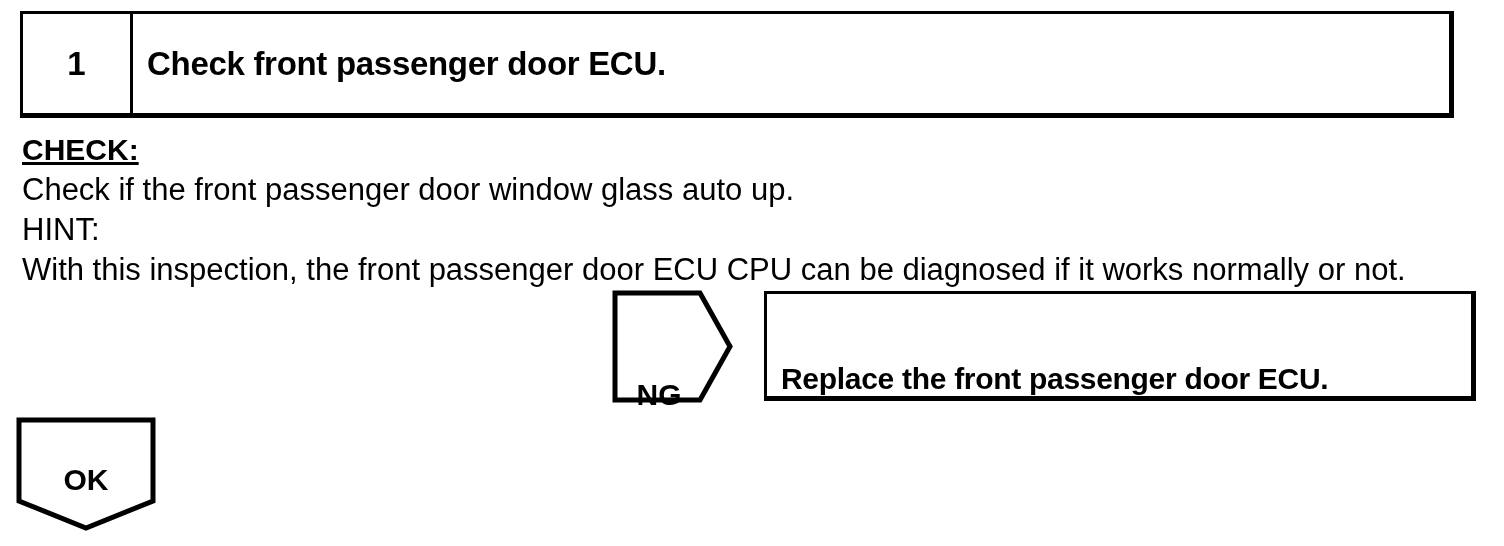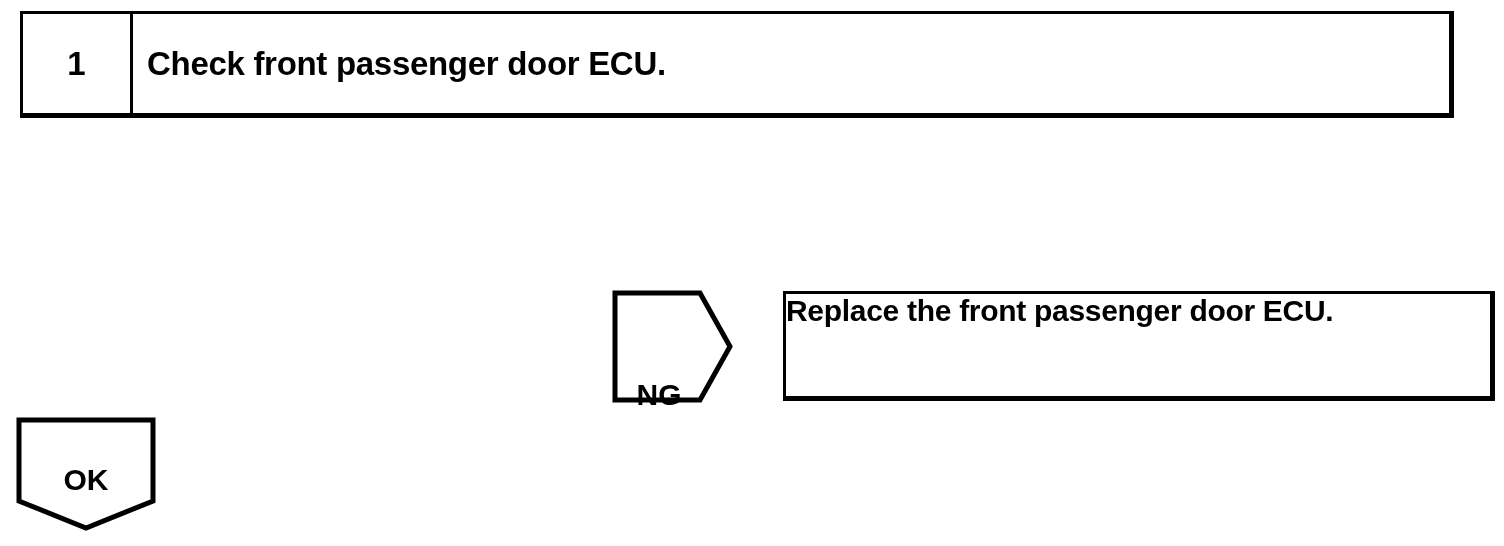--- a/index.html
+++ b/index.html
@@ -83,30 +83,31 @@
     align-items: center;
     justify-content: center;
     font-weight: 700;
     font-size: 30px;
     margin-top: 48px;
   }
 
   
   .ng-action-box {
     position: absolute;
-    left: 783px;
+    left: 764px;
     top: 291px;
     width: 712px;
     height: 110px;
     box-sizing: border-box;
     border: 3px solid #000;
     border-right-width: 5px;
     border-bottom-width: 5px;
     display: flex;
-    align-items: flex-start;
+    align-items: flex-end;
+    padding-left: 14px;
     font-weight: 700;
     font-size: 30px;
     letter-spacing: -0.3px;
     white-space: nowrap;
     background: #fff;
   }
 
   
   .ok-shape {
     position: absolute;
@@ -137,20 +138,26 @@
 </head>
 <body>
 
 <div class="page">
 
   <div class="step-header">
     <div class="step-number-cell">1</div>
     <div class="step-title-cell">Check front passenger door ECU.</div>
   </div>
 
+  <div class="check-block">
+    <div class="check-heading">CHECK:</div>
+    <div class="check-line">Check if the front passenger door window glass auto up.</div>
+    <div class="check-line">HINT:</div>
+    <div class="check-line">With this inspection, the front passenger door ECU CPU can be diagnosed if it works normally or not.</div>
+  </div>
 
   <svg class="ng-shape" width="122" height="113" viewBox="0 0 122 113">
     <polygon class="shape-poly" points="3,3 88,3 118,56.5 88,110 3,110"></polygon>
   </svg>
   <div class="ng-label">NG</div>
 
   <div class="ng-action-box">
     <span>Replace the front passenger door ECU.</span>
   </div>
 

